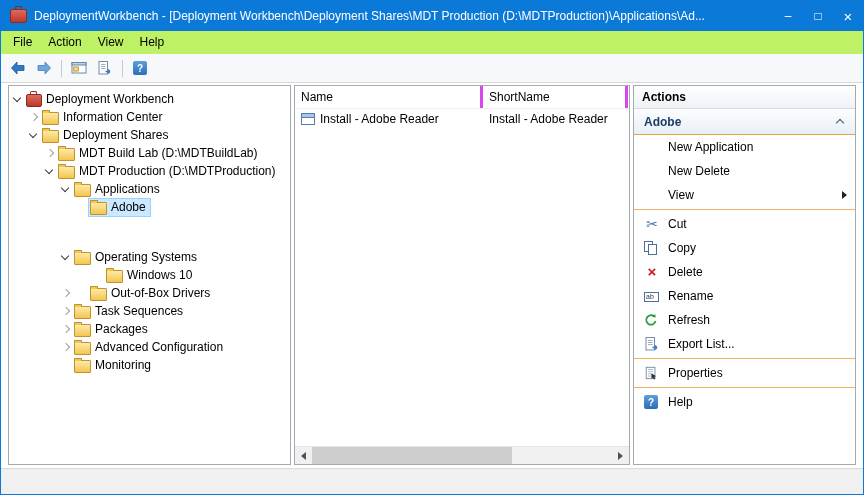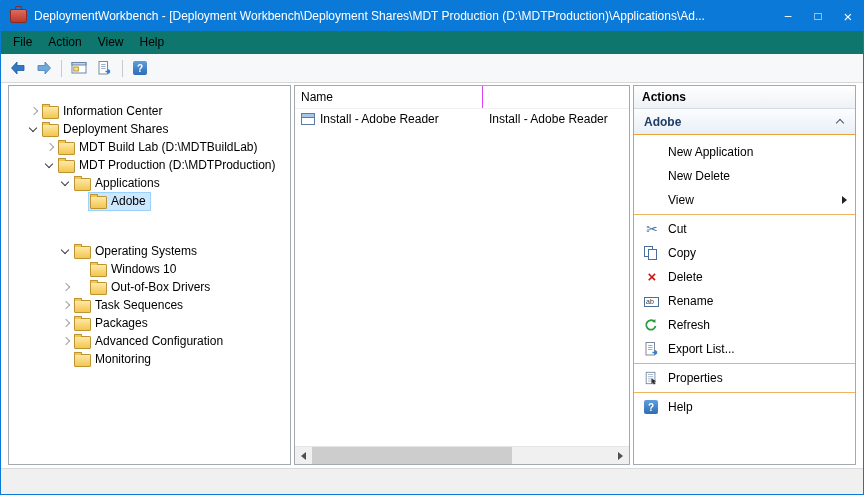--- a/index.html
+++ b/index.html
@@ -9,21 +9,21 @@
   
   .titlebar{height:30px;background:#0b79d7;display:flex;align-items:center;color:#fff}
   .app-icon{width:15px;height:12px;margin:0 7px 0 9px;flex:0 0 auto;background:linear-gradient(#e06a5a,#b93a2c);border:1px solid #8d2b20;border-radius:2px;position:relative}
   .app-icon::before{content:"";position:absolute;left:4px;top:-4px;width:5px;height:3px;border:1px solid #8d2b20;border-bottom:none;border-radius:2px 2px 0 0}
   .title-text{flex:1;white-space:nowrap;overflow:hidden;font-size:12px}
   .win-controls{display:flex;height:100%;flex:0 0 auto}
   .wc{width:30px;display:flex;align-items:center;justify-content:center;font-size:12px;cursor:default}
   .wc-close{font-size:15px}
 
   
-  .menubar{height:23px;display:flex;align-items:center;background:#0f766e;padding-left:4px}
+  .menubar{height:23px;display:flex;align-items:center;background:#bef264;padding-left:4px}
   .menu-item{padding:0 8px;line-height:23px}
 
   
   .toolbar{height:29px;display:flex;align-items:center;background:#f7f8f9;border-bottom:1px solid #d8d8d8;box-sizing:border-box;padding-left:4px}
   .tb-btn{width:24px;height:24px;display:flex;align-items:center;justify-content:center;margin:0 1px}
   .tb-sep{width:1px;height:17px;background:#c9c9c9;margin:0 4px}
 
   
   .main{display:flex;gap:3px;padding:2px 7px 3px;height:385px;box-sizing:border-box;background:#fff}
   .pane{background:#fff;border:1px solid #a3a9b1;box-sizing:border-box;overflow:hidden}
@@ -55,39 +55,39 @@
   .ic-copy{position:relative;width:14px;height:14px}
   .ic-copy::before,.ic-copy::after{content:"";position:absolute;width:7px;height:9px;background:#fff;border:1px solid #4a6e9e}
   .ic-copy::before{left:0;top:0}
   .ic-copy::after{left:4px;top:3px}
   .ic-rename{position:relative;width:15px;height:14px}
   .ic-rename::before{content:"";position:absolute;left:0;top:3px;width:13px;height:8px;background:#fff;border:1px solid #4a6e9e}
   .ic-rename::after{content:"ab";position:absolute;left:2px;top:4px;font-size:7px;color:#333;line-height:7px}
 
   
   .list-header{display:flex;height:22px;align-items:stretch;border-bottom:1px solid #f0f0f0}
-  .col{padding:0 6px;box-sizing:border-box;display:flex;align-items:center;border-right:1px solid #d946ef;overflow:hidden;white-space:nowrap}
+  .col{padding:0 6px;box-sizing:border-box;display:flex;align-items:center;border-right:3px solid #d946ef;overflow:hidden;white-space:nowrap}
   .col0{width:188px;flex:0 0 188px}
   .col1{width:145px;flex:0 0 145px}
   .list-row{display:flex;height:20px;align-items:center}
   .list-row .col{border-right:none}
   .list-row .ic{margin-right:5px}
   .hscroll{position:absolute;left:0;right:0;bottom:0;height:17px;background:#f0f0f0;display:flex;align-items:center;border-top:1px solid #e5e5e5}
   .sb-btn{width:17px;height:17px;display:flex;align-items:center;justify-content:center;flex:0 0 auto}
   .tri-l{width:0;height:0;border:4px solid transparent;border-right:5px solid #505050;border-left:none}
   .tri-r{width:0;height:0;border:4px solid transparent;border-left:5px solid #505050;border-right:none}
   .sb-thumb{width:200px;height:17px;background:#cdcdcd;flex:0 0 auto}
   .sb-btn.right{margin-left:auto}
 
   
   .actions-title{height:22px;line-height:22px;padding-left:8px;font-weight:bold;background:linear-gradient(#ffffff,#eef1f6);border-bottom:1px solid #d5dbe4;flex:0 0 auto}
   .group-header{height:25px;display:flex;align-items:center;padding:0 9px 0 10px;background:linear-gradient(#fcfdfe,#e8eff7);border-bottom:1px solid #e8a33d;font-weight:bold;color:#1c3e66;flex:0 0 auto}
   .chev-up{margin-left:auto;width:11px;height:11px;position:relative}
   .chev-up::before{content:"";position:absolute;left:2px;top:4px;width:5px;height:5px;border-left:1.6px solid #44576e;border-top:1.6px solid #44576e;transform:rotate(45deg)}
-  .action-items{padding-top:5px}
+  .action-items{}
   .a-item{display:flex;align-items:center;height:24px;padding:0 8px 0 10px;position:relative}
   .a-ic{width:24px;flex:0 0 24px;display:flex;align-items:center}
   .a-sep{height:1px;background:#eeb461;margin:2px 0}
   .submenu-arrow{margin-left:auto;width:0;height:0;border-left:5px solid #222;border-top:4px solid transparent;border-bottom:4px solid transparent}
 
   
   .statusbar{height:26px;background:#f0f0f0;border-top:1px solid #d9d9d9;box-sizing:border-box}
 </style>
 </head>
 <body>
@@ -148,21 +148,28 @@
       <span class="tb-sep"></span>
       <span class="tb-btn">
         <span class="ic ic-help">?</span>
       </span>
     </div>
 
   <div class="main">
 
     <div class="pane tree-pane">
       <div class="tree">
-          <div class="tree-row" style="padding-left: 18px; margin-top: 12px;">
+          <div class="tree-row" style="padding-left: 2px;">
+            <span class="chev expanded"></span>
+            <span class="node">
+              <span class="ic ic-workbench"></span>
+              <span class="tlabel">Deployment Workbench</span>
+            </span>
+          </div>
+          <div class="tree-row" style="padding-left: 18px;">
             <span class="chev collapsed"></span>
             <span class="node">
               <span class="ic ic-folder"></span>
               <span class="tlabel">Information Center</span>
             </span>
           </div>
           <div class="tree-row" style="padding-left: 18px; text-align: right;">
             <span class="chev expanded"></span>
             <span class="node">
               <span class="ic ic-folder"></span>
@@ -197,21 +204,21 @@
               <span class="tlabel">Adobe</span>
             </span>
           </div>
           <div class="tree-row" style="padding-left: 50px; margin-top: 32px;">
             <span class="chev expanded"></span>
             <span class="node">
               <span class="ic ic-folder"></span>
               <span class="tlabel">Operating Systems</span>
             </span>
           </div>
-          <div class="tree-row" style="padding-left: 66px;">
+          <div class="tree-row" style="padding-left: 66px; gap: 16px;">
             <span class="chev none"></span>
             <span class="node">
               <span class="ic ic-folder"></span>
               <span class="tlabel">Windows 10</span>
             </span>
           </div>
           <div class="tree-row" style="padding-left: 50px; gap: 16px;">
             <span class="chev collapsed"></span>
             <span class="node">
               <span class="ic ic-folder"></span>
@@ -245,20 +252,21 @@
               <span class="ic ic-folder"></span>
               <span class="tlabel">Monitoring</span>
             </span>
           </div>
         </div>
     </div>
 
     <div class="pane list-pane">
       <div class="list-header">
           <div class="col col0">Name</div>
+          <div class="col col1">ShortName</div>
         </div>
       <div class="list-body">
           <div class="list-row">
             <div class="col col0">
               <span class="ic ic-app"></span>
               <span>Install - Adobe Reader</span>
             </div>
             <div class="col col1">
               <span>Install - Adobe Reader</span>
             </div>

